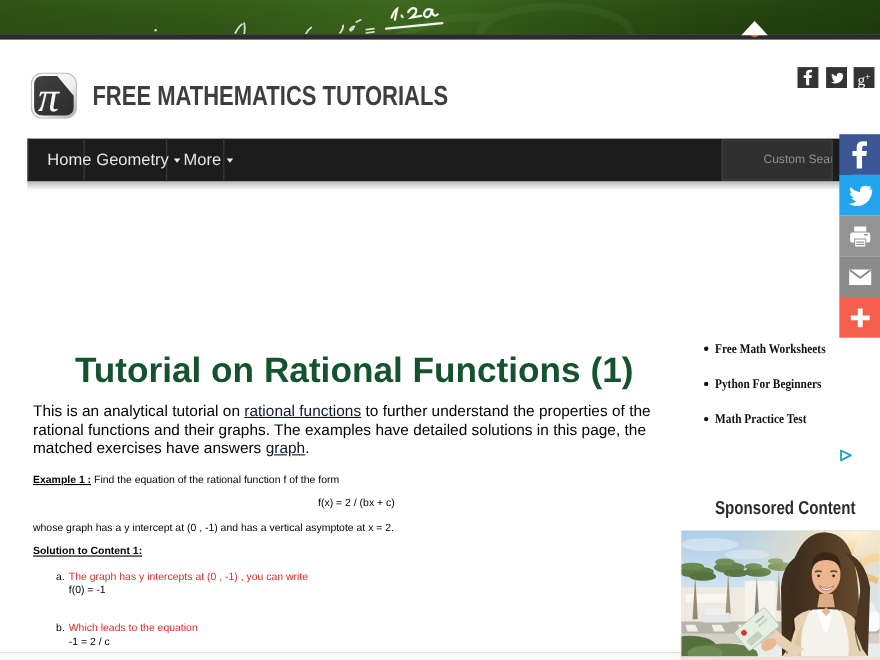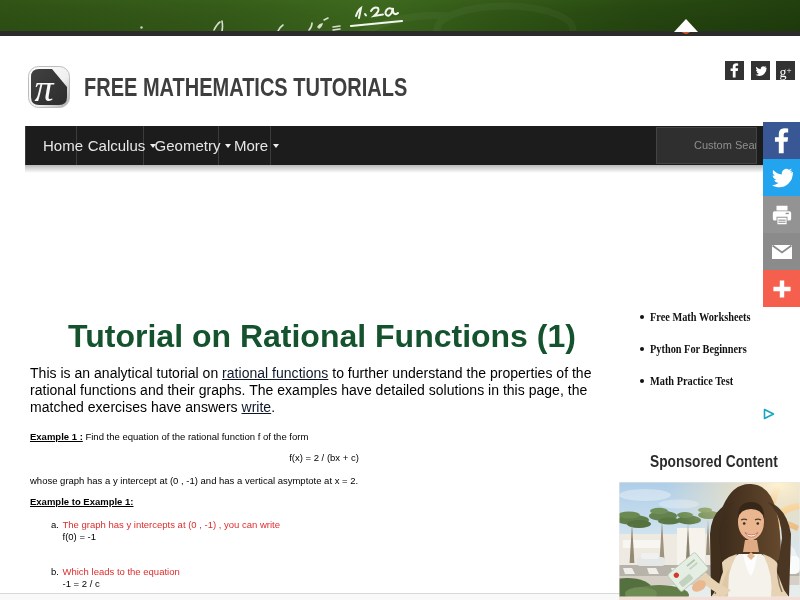--- a/index.html
+++ b/index.html
@@ -120,21 +120,20 @@
   <svg width="19" height="19" viewBox="0 0 19 19" style="margin-top:0px">
       <g transform="translate(3,3.2) scale(0.72)">
         <path d="M17.5,5.1 q0.1,5.3 -3.4,8.6 q-3.5,3.3 -8.6,2.4 q-2.1,-0.4 -3.5,-1.4 q2.9,0.2 4.9,-1.5 q-2.3,-0.3 -3.1,-2.3 q0.9,0.2 1.5,-0.05 q-2.5,-0.85 -2.6,-3.3 q0.75,0.4 1.5,0.4 Q2.1,6 3.1,3.6 q2.6,3 6.3,3.3 q-0.4,-2.3 1.4,-3.5 q1.8,-1.2 3.7,0 q1.1,-0.2 2.1,-0.8 q-0.4,1.3 -1.4,1.9 q1,-0.1 1.9,-0.5 q-0.6,1 -1.6,1.6 Z" fill="#fff"></path>
       </g>
     </svg>
 </div>
 <div class="abs topsoc" style="left:776px;font-family:'Liberation Serif',serif;font-size:14px;line-height:18px;color:#fff;">g<span style="font-size:9px;vertical-align:4px">+</span></div>
 
 <div id="nav" class="abs">
   <div class="it" style="width:52px;border-left:1px solid #3c3c3c">Home</div>
-  <div class="it" style="width:67px">Calculus<span class="car"></span></div>
   <div class="it" style="width:75px">Geometry<span class="car"></span></div>
   <div class="it" style="width:52px">More<span class="car"></span></div>
 </div>
 <div id="navshadow" class="abs"></div>
 <div id="search" class="abs">
     <span>Custom Search</span>
   </div>
 
 <div id="share" class="abs">
   <div class="b" style="background:#3a5795">
@@ -162,25 +161,25 @@
       </svg>
   </div>
   <div class="b" style="background:#f4604d;color:#fff;">
     <svg width="18" height="18" viewBox="0 0 22 22">
         <path d="M8.3,0.5 h5.4 v7.8 h7.8 v5.4 h-7.8 v7.8 H8.3 v-7.8 H0.5 V8.3 h7.8 Z" fill="#fff"></path>
       </svg>
   </div>
 </div>
 
 <div id="h1" class="abs">Tutorial on Rational Functions (1)</div>
-<div id="para" class="abs">This is an analytical tutorial on <a href="#">rational functions</a> to further understand the properties of the rational functions and their graphs. The examples have detailed solutions in this page, the matched exercises have answers <a href="#">write</a>.</div>
+<div id="para" class="abs">This is an analytical tutorial on <a href="#">rational functions</a> to further understand the properties of the rational functions and their graphs. The examples have detailed solutions in this page, the matched exercises have answers <a href="#">graph</a>.</div>
 <div id="ex1" class="abs small"><b style="text-decoration:underline">Example 1 :</b> Find the equation of the rational function f of the form</div>
 <div id="fx" class="abs small">f(x) = 2 / (bx + c)</div>
 <div id="whose" class="abs small">whose graph has a y intercept at (0 , -1) and has a vertical asymptote at x = 2.</div>
-<div id="sol" class="abs small"><b style="text-decoration:underline">Example to Example 1:</b></div>
+<div id="sol" class="abs small"><b style="text-decoration:underline">Solution to Content 1:</b></div>
 <div id="lista" class="abs small li">
     <span class="mk">a.</span>
     <span><span class="red">The graph has y intercepts at (0 , -1) , you can write</span><br>f(0) = -1</span>
   </div>
 <div id="listb" class="abs small li">
     <span class="mk">b.</span>
     <span><span class="red">Which leads to the equation</span><br>-1 = 2 / c</span>
   </div>
 <div id="botline" class="abs"></div>
 <div id="botstrip" class="abs"></div>

